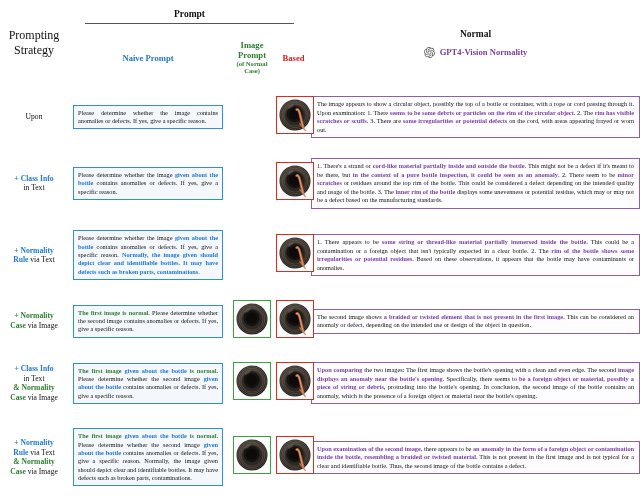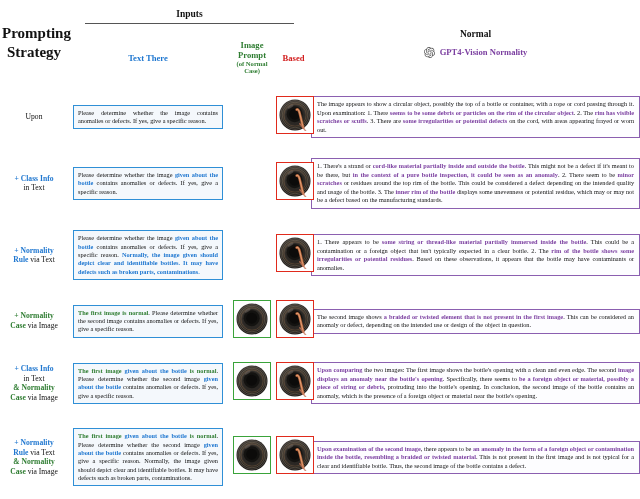--- a/index.html
+++ b/index.html
@@ -118,46 +118,46 @@
       <col style="width:68px">
       <col style="width:160px">
       <col style="width:48px">
       <col style="width:35px">
       <col style="width:329px">
     </colgroup>
     <tbody>
 
       <tr>
         <td rowspan="2" class="rule-top rule-bot vline">
-          <div class="strat" style="font-weight:bold;font-size:15px;line-height:1.3;">
+          <div class="strat" style="font-weight:normal;font-size:12px;line-height:1.3;">
             <span>Prompting</span><br>
             <span>Strategy</span>
           </div>
         </td>
         <td colspan="3" class="rule-top vline">
-          <div class="hdr-group">Inputs</div>
+          <div class="hdr-group">Prompt</div>
           <div class="midrule"></div>
         </td>
         <td rowspan="2" class="rule-top rule-bot">
           <div class="hdr-group">Normal</div>
           <div class="hdr-sub" style="padding-top:6px;">
             <span class="gpt-row">
               <span class="openai-logo">
                 <svg viewBox="0 0 24 24" width="11" height="11" aria-hidden="true">
                   <path fill="#555" d="M22.28 9.82a5.98 5.98 0 0 0-.52-4.91 6.05 6.05 0 0 0-6.51-2.9A6.06 6.06 0 0 0 4.98 4.18a5.98 5.98 0 0 0-4 2.9 6.05 6.05 0 0 0 .74 7.1 5.98 5.98 0 0 0 .51 4.91 6.05 6.05 0 0 0 6.52 2.9A5.98 5.98 0 0 0 13.26 24a6.06 6.06 0 0 0 5.77-4.21 5.99 5.99 0 0 0 4-2.9 6.06 6.06 0 0 0-.75-7.07zm-9.02 12.6a4.48 4.48 0 0 1-2.88-1.04l.14-.08 4.78-2.76a.79.79 0 0 0 .39-.68v-6.74l2.02 1.17a.07.07 0 0 1 .04.05v5.58a4.5 4.5 0 0 1-4.49 4.5zM3.6 18.3a4.47 4.47 0 0 1-.54-3.01l.14.09 4.79 2.76a.77.77 0 0 0 .78 0l5.84-3.37v2.33a.08.08 0 0 1-.03.06l-4.84 2.79a4.5 4.5 0 0 1-6.14-1.65zM2.34 7.9a4.48 4.48 0 0 1 2.35-1.97v5.68a.77.77 0 0 0 .38.66l5.82 3.36-2.02 1.17a.08.08 0 0 1-.07 0L3.96 14a4.5 4.5 0 0 1-1.62-6.1zm16.6 3.86-5.83-3.4L15.13 7.2a.07.07 0 0 1 .07 0l4.84 2.8a4.49 4.49 0 0 1-.68 8.1v-5.69a.8.8 0 0 0-.41-.66zm2.01-3.02-.14-.09-4.78-2.79a.78.78 0 0 0-.79 0L9.4 9.23V6.9a.07.07 0 0 1 .03-.06l4.84-2.79a4.5 4.5 0 0 1 6.68 4.66zM8.3 12.87l-2.02-1.17a.08.08 0 0 1-.04-.06V6.07a4.5 4.5 0 0 1 7.37-3.45l-.14.08L8.69 5.46a.79.79 0 0 0-.39.68zm1.1-2.37 2.6-1.5 2.6 1.5v3l-2.6 1.5-2.6-1.5z"></path>
                 </svg>
               </span>
               <span class="c-purple">GPT4-Vision Normality</span>
             </span>
           </div>
         </td>
       </tr>
       <tr>
         <td class="rule-bot">
-          <div class="hdr-sub c-blue">Text There</div>
+          <div class="hdr-sub c-blue">Naive Prompt</div>
         </td>
         <td class="rule-bot">
           <div class="hdr-sub c-green" style="line-height:1.15;">
             <span>Image Prompt</span>
             <span class="small-note">(of Normal Case)</span>
           </div>
         </td>
         <td class="rule-bot vline">
           <div class="hdr-sub c-red">Based</div>
         </td>

